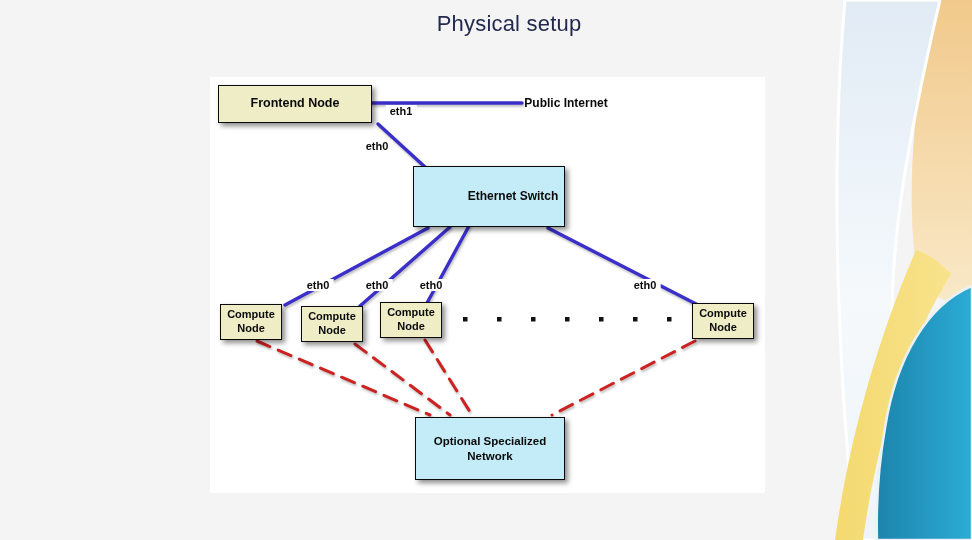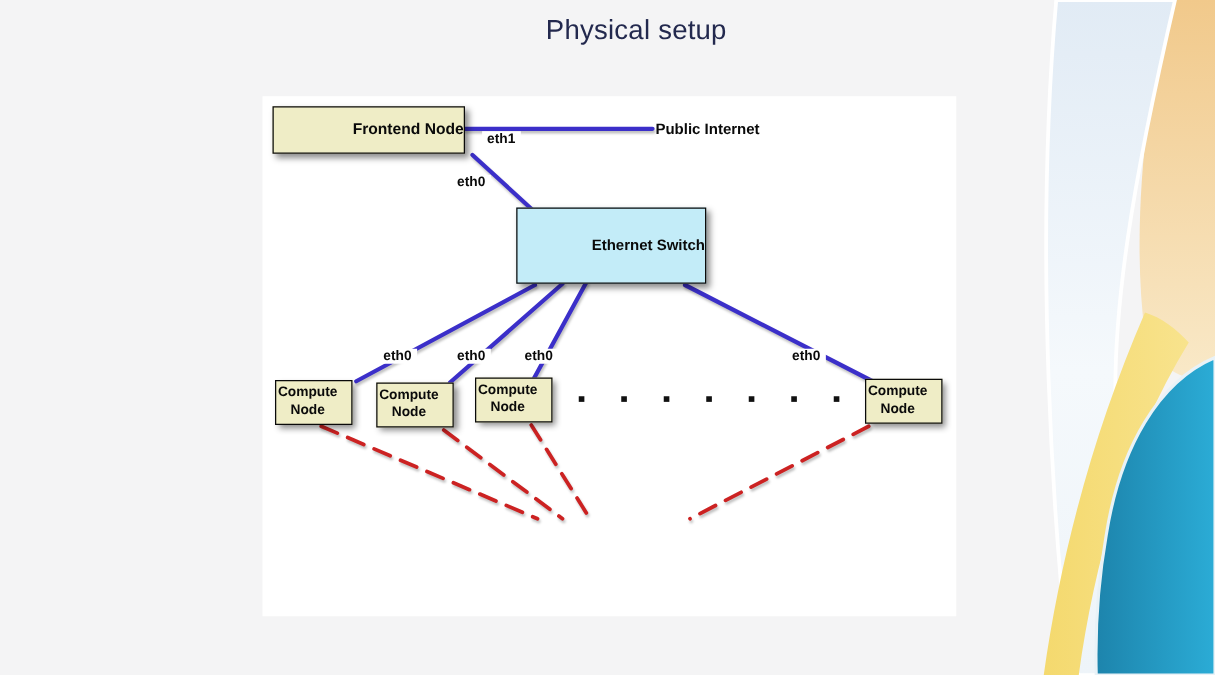--- a/index.html
+++ b/index.html
@@ -15,21 +15,21 @@
     font-size:22px;font-weight:400;color:#23294e;white-space:nowrap;
     letter-spacing:0.2px;
   }
   .panel{
     position:absolute;left:210px;top:77px;width:555px;height:416px;
     background:#ffffff;
   }
   .wires{position:absolute;left:0;top:0;width:555px;height:416px;}
   .wires .shadowed{filter:drop-shadow(1px 2px 1px rgba(0,0,0,0.25));}
   .box{
-    position:absolute;display:flex;align-items:center;justify-content:flex-end;
+    position:absolute;display:flex;align-items:center;justify-content:center;
     border:1.6px solid #0a0a0a;text-align:center;font-weight:bold;color:#0a0a0a;
     box-shadow:3px 3px 5px rgba(0,0,0,0.45);line-height:1.25;box-sizing:border-box;
   }
   .cream{background:#efedc6;}
   .cyan{background:#c3ecf8;padding-left:48px;}
   .box-frontend{left:8px;top:8px;width:154px;height:38px;font-size:12.5px;}
   .box-switch{left:203px;top:89px;width:152px;height:61px;font-size:12px;}
   .box-compute{width:62px;height:36px;font-size:11px;padding:11px;}
   .box-n1{left:10px;top:227px;}
   .box-n2{left:91px;top:229px;}
@@ -124,20 +124,23 @@
     <div class="box cream box-compute box-n2">
       <span>Compute Node</span>
     </div>
     <div class="box cream box-compute box-n3">
       <span>Compute Node</span>
     </div>
     <div class="box cream box-compute box-n4">
       <span>Compute Node</span>
     </div>
 
+    <div class="box cyan box-optional">
+      <span>Optional Specialized Network</span>
+    </div>
 
     <div class="wirelabel lbl-eth1">eth1</div>
     <div class="wirelabel lbl-internet">Public Internet</div>
     <div class="wirelabel lbl-eth0-f">eth0</div>
     <div class="wirelabel lbl-eth0-1">eth0</div>
     <div class="wirelabel lbl-eth0-2">eth0</div>
     <div class="wirelabel lbl-eth0-3">eth0</div>
     <div class="wirelabel lbl-eth0-4">eth0</div>
 
   </div>

